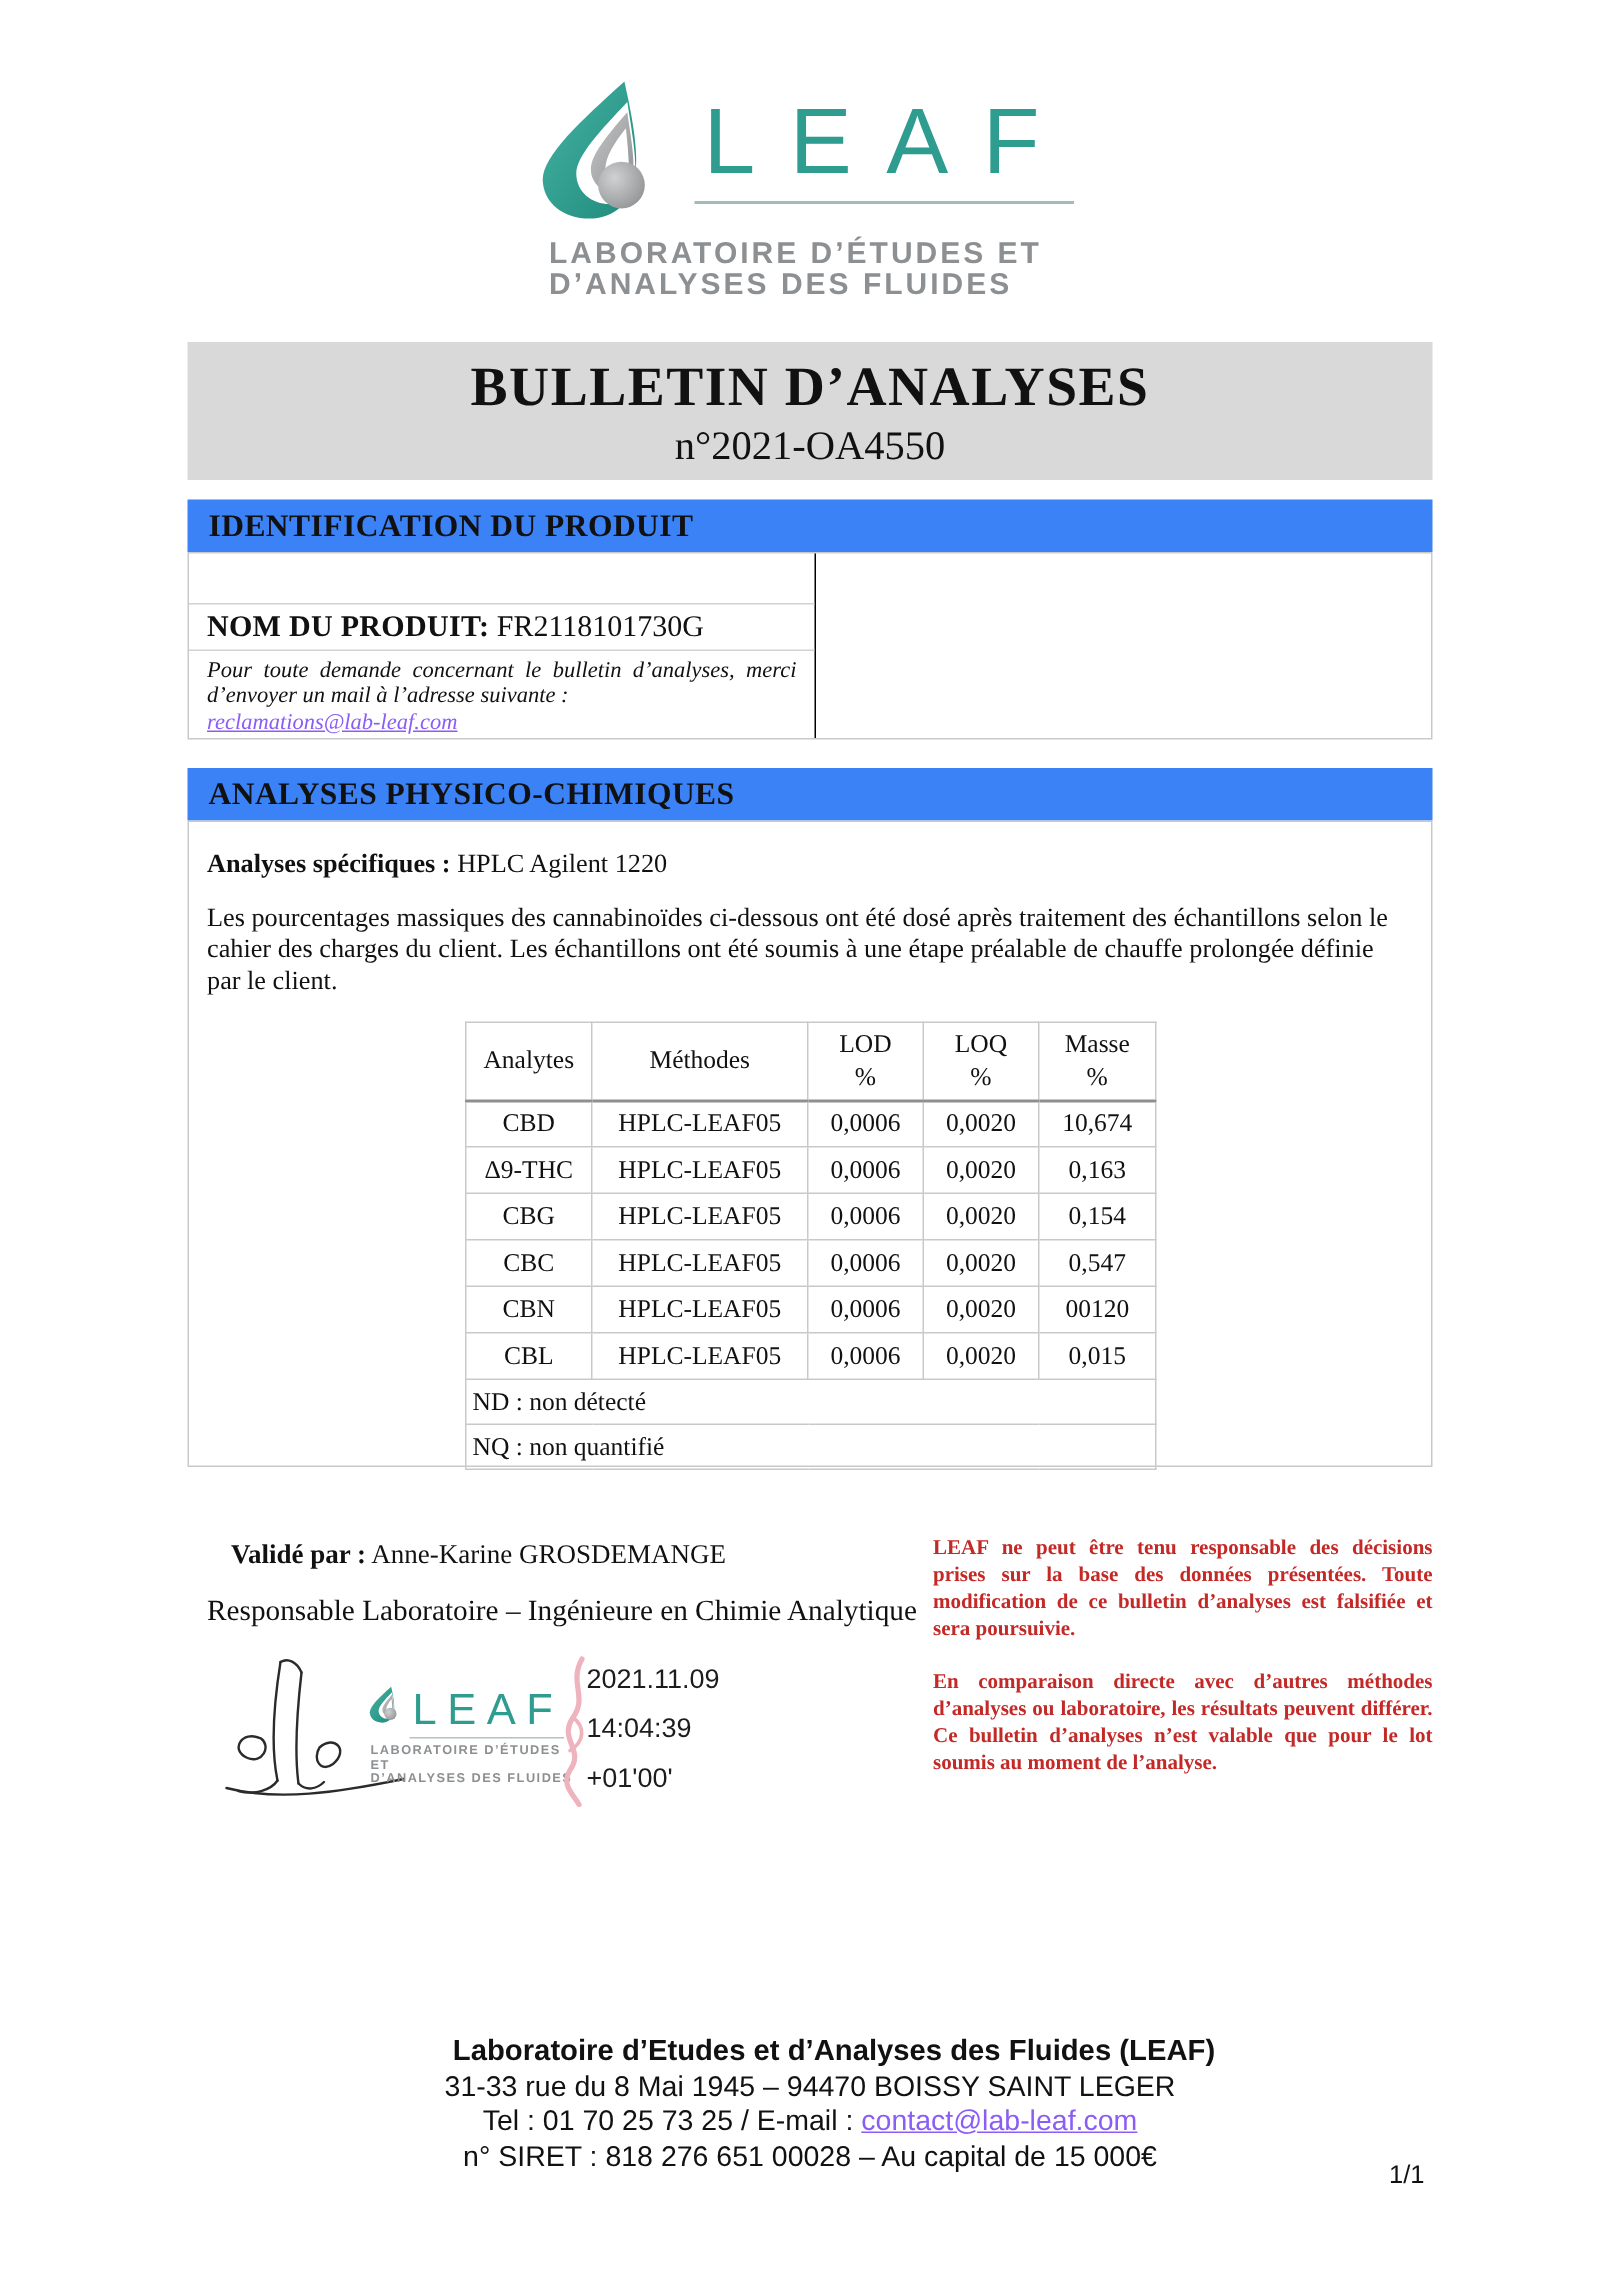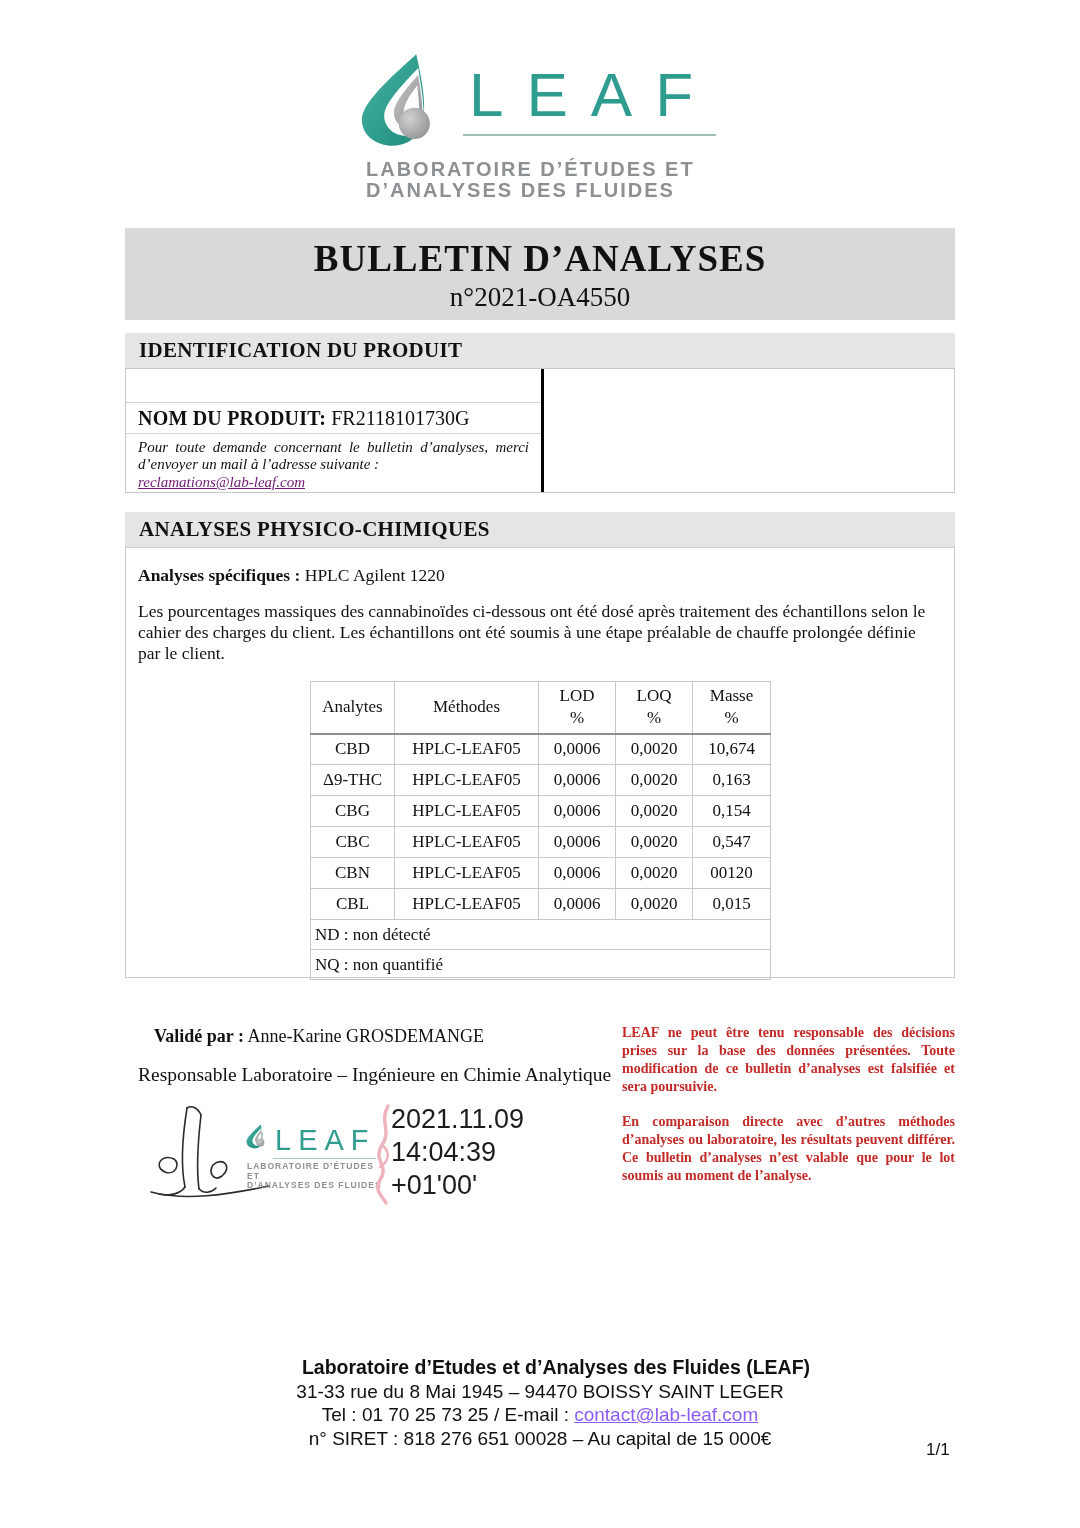--- a/index.html
+++ b/index.html
@@ -16,34 +16,34 @@
   .tagline{margin:7px 0 0 10px;font-family:"Liberation Sans",sans-serif;font-weight:bold;
            font-size:20px;letter-spacing:2px;color:#8d9092;line-height:21px;}
 
   
   .title-bar{position:absolute;left:125px;top:228px;width:830px;height:92px;background:#d9d9d9;
              text-align:center;}
   .title-bar .main{font-size:37px;font-weight:bold;letter-spacing:1px;padding-top:9px;}
   .title-bar .num{font-size:27px;margin-top:2px;}
 
   
-  .sec-bar{height:35px;background:#e5e5e5;font-size:21px;font-weight:bold;
+  .sec-bar{height:35px;background:#3b82f6;font-size:21px;font-weight:bold;
            line-height:35px;padding-left:14px;letter-spacing:.3px;}
 
   
   .ident{position:absolute;left:125px;top:333px;width:830px;}
   .ident-body{border:1px solid #c9c9c9;height:123px;display:flex;}
-  .ident-left{width:418px;border-right:3px solid #000000;box-sizing:border-box;}
+  .ident-left{width:418px;border-right:1px solid #000000;box-sizing:border-box;}
   .ident-row1{height:33px;border-bottom:1px solid #d2d2d2;}
   .ident-row2{height:30px;border-bottom:1px solid #d2d2d2;line-height:30px;padding-left:12px;
               font-size:20px;}
   .ident-row2 b{letter-spacing:.2px;}
   .ident-row3{padding:5px 12px 0 12px;font-style:italic;font-size:15px;line-height:17px;
               text-align:justify;}
-  .mail-link{color:#701a75;text-decoration:underline;font-style:italic;display:inline-block;
+  .mail-link{color:#8b5cf6;text-decoration:underline;font-style:italic;display:inline-block;
              margin-top:1px;}
 
   
   .analyses{position:absolute;left:125px;top:512px;width:830px;}
   .analyses-body{border:1px solid #c9c9c9;height:431px;box-sizing:border-box;}
   .spec-line{margin:17px 12px 0 12px;font-size:17.5px;}
   .desc{margin:15px 12px 0 12px;font-size:17.5px;line-height:21px;}
 
   table.results{border-collapse:collapse;margin:17px 0 0 184px;font-size:17px;}
   table.results th, table.results td{border:1px solid #c9c9c9;text-align:center;
@@ -58,21 +58,21 @@
   .val-line2{position:absolute;left:138px;top:1064px;font-size:19.5px;}
   .signature{position:absolute;left:143px;top:1103px;}
   .ribbon{position:absolute;left:367px;top:1104px;}
   .stamp{position:absolute;left:245px;top:1124px;width:140px;}
   .stamp-top{display:flex;align-items:flex-start;}
   .stamp-word{font-family:"Liberation Sans",sans-serif;font-size:29px;color:#2e9c8e;
               letter-spacing:7px;line-height:1;padding:2px 0 3px 2px;border-bottom:1px solid #b0c6c2;}
   .stamp-tagline{margin:3px 0 0 2px;font-family:"Liberation Sans",sans-serif;font-weight:bold;
                  font-size:8.5px;letter-spacing:1px;color:#8d9092;line-height:9.5px;}
   .timestamp{position:absolute;left:391px;top:1103px;font-family:"Liberation Sans",sans-serif;
-             font-size:27px;font-weight:500;color:#1c1c1c;line-height:33px;}
+             font-size:18px;font-weight:500;color:#1c1c1c;line-height:33px;}
 
   
   .disclaimers{position:absolute;left:622px;top:1024px;width:333px;color:#c32a27;
                font-size:14px;font-weight:bold;line-height:18px;text-align:justify;}
   .disclaimers p{margin:0 0 17px 0;}
 
   
   .footer{position:absolute;left:0;top:1356px;width:1080px;text-align:center;
           font-family:"Liberation Sans",sans-serif;font-size:19px;line-height:23.5px;color:#111;}
   .footer .f1{font-weight:bold;font-size:19.5px;padding-left:32px;}

